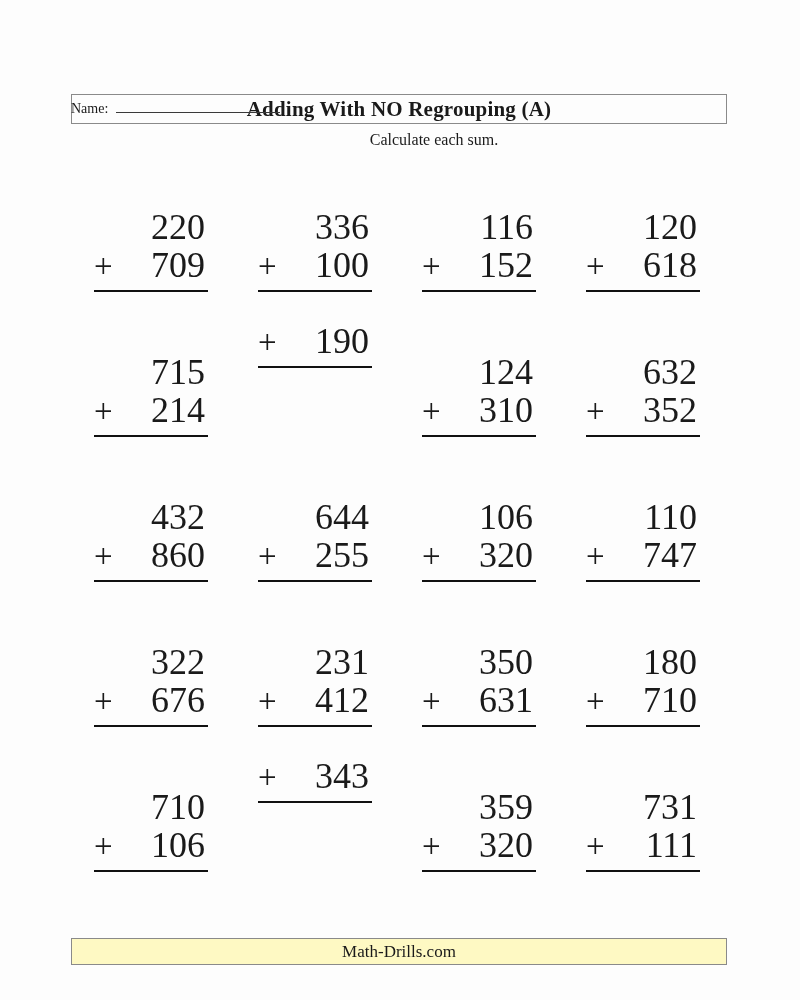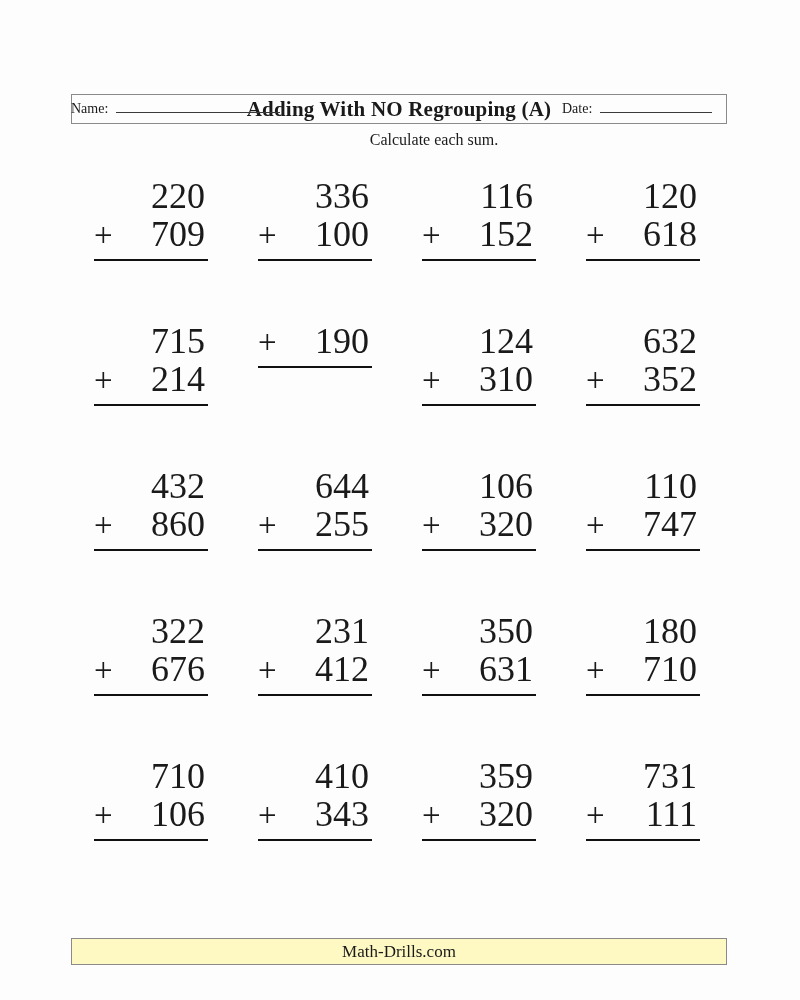--- a/index.html
+++ b/index.html
@@ -77,20 +77,21 @@
     box-sizing: border-box;
   }
   .problem {
     width: 114px;
     font-size: 36px;
     line-height: 38px;
     text-align: right;
   }
   .addend-top {
     padding-right: 3px;
+    margin-top: 31px;
   }
   .addend-bottom-row {
     display: flex;
     justify-content: space-between;
     align-items: baseline;
     border-bottom: 2px solid #111111;
     padding-bottom: 5px;
     padding-right: 3px;
   }
   .plus {
@@ -115,23 +116,20 @@
 <div class="page">
 
   <div class="title-box">
     <span>Adding With NO Regrouping (A)</span>
   </div>
 
   <div class="meta-row">
     <div class="name-group">
       <span class="meta-label">Name:</span><span class="writein-line name-line"></span>
     </div>
-    <div class="date-group">
-      <span class="meta-label">Date:</span><span class="writein-line date-line"></span>
-    </div>
   </div>
 
   <div class="instruction">Calculate each sum.</div>
 
   <div class="problems-grid">
       <div class="cell">
         <div class="problem">
           <div class="addend-top">220</div>
           <div class="addend-bottom-row">
             <span class="plus">+</span>
@@ -294,21 +292,20 @@
           <div class="addend-top">710</div>
           <div class="addend-bottom-row">
             <span class="plus">+</span>
             <span class="addend-bottom">106</span>
           </div>
           <div class="answer-space"></div>
         </div>
       </div>
       <div class="cell">
         <div class="problem">
-          <div class="addend-top">410</div>
           <div class="addend-bottom-row">
             <span class="plus">+</span>
             <span class="addend-bottom">343</span>
           </div>
           <div class="answer-space"></div>
         </div>
       </div>
       <div class="cell">
         <div class="problem">
           <div class="addend-top">359</div>

